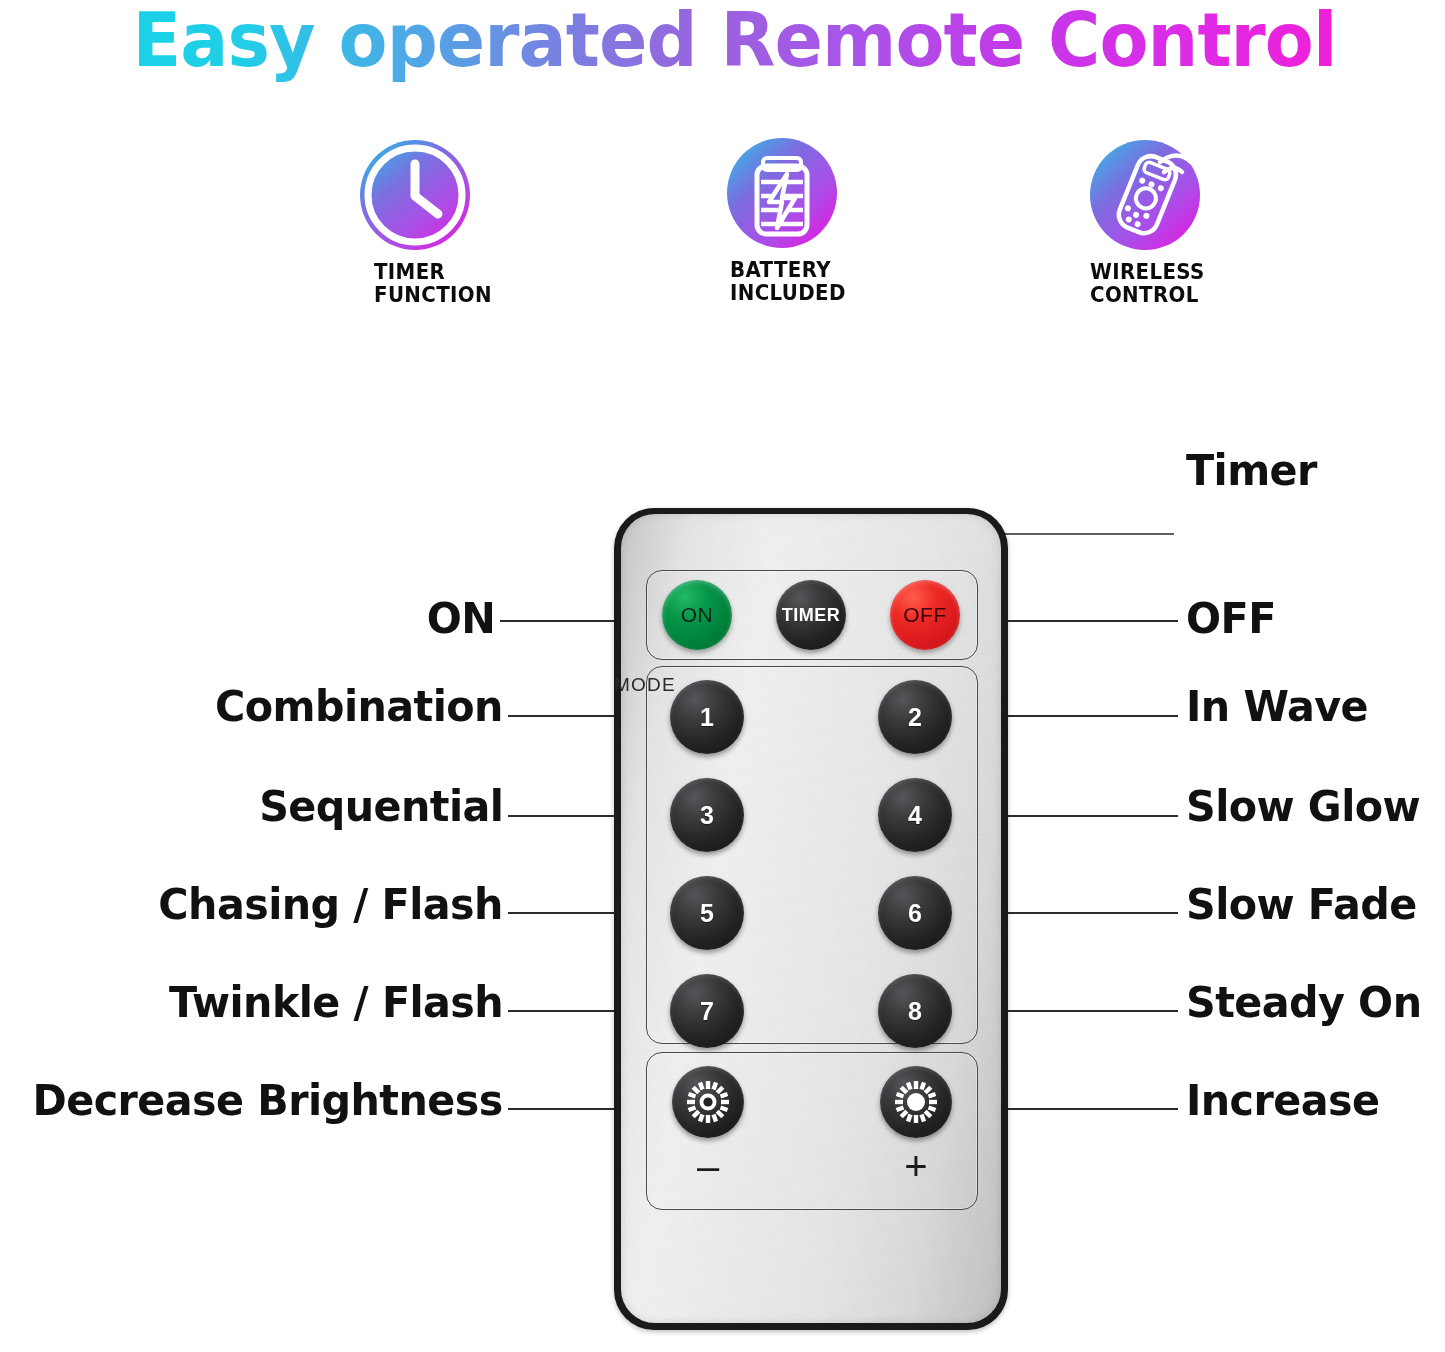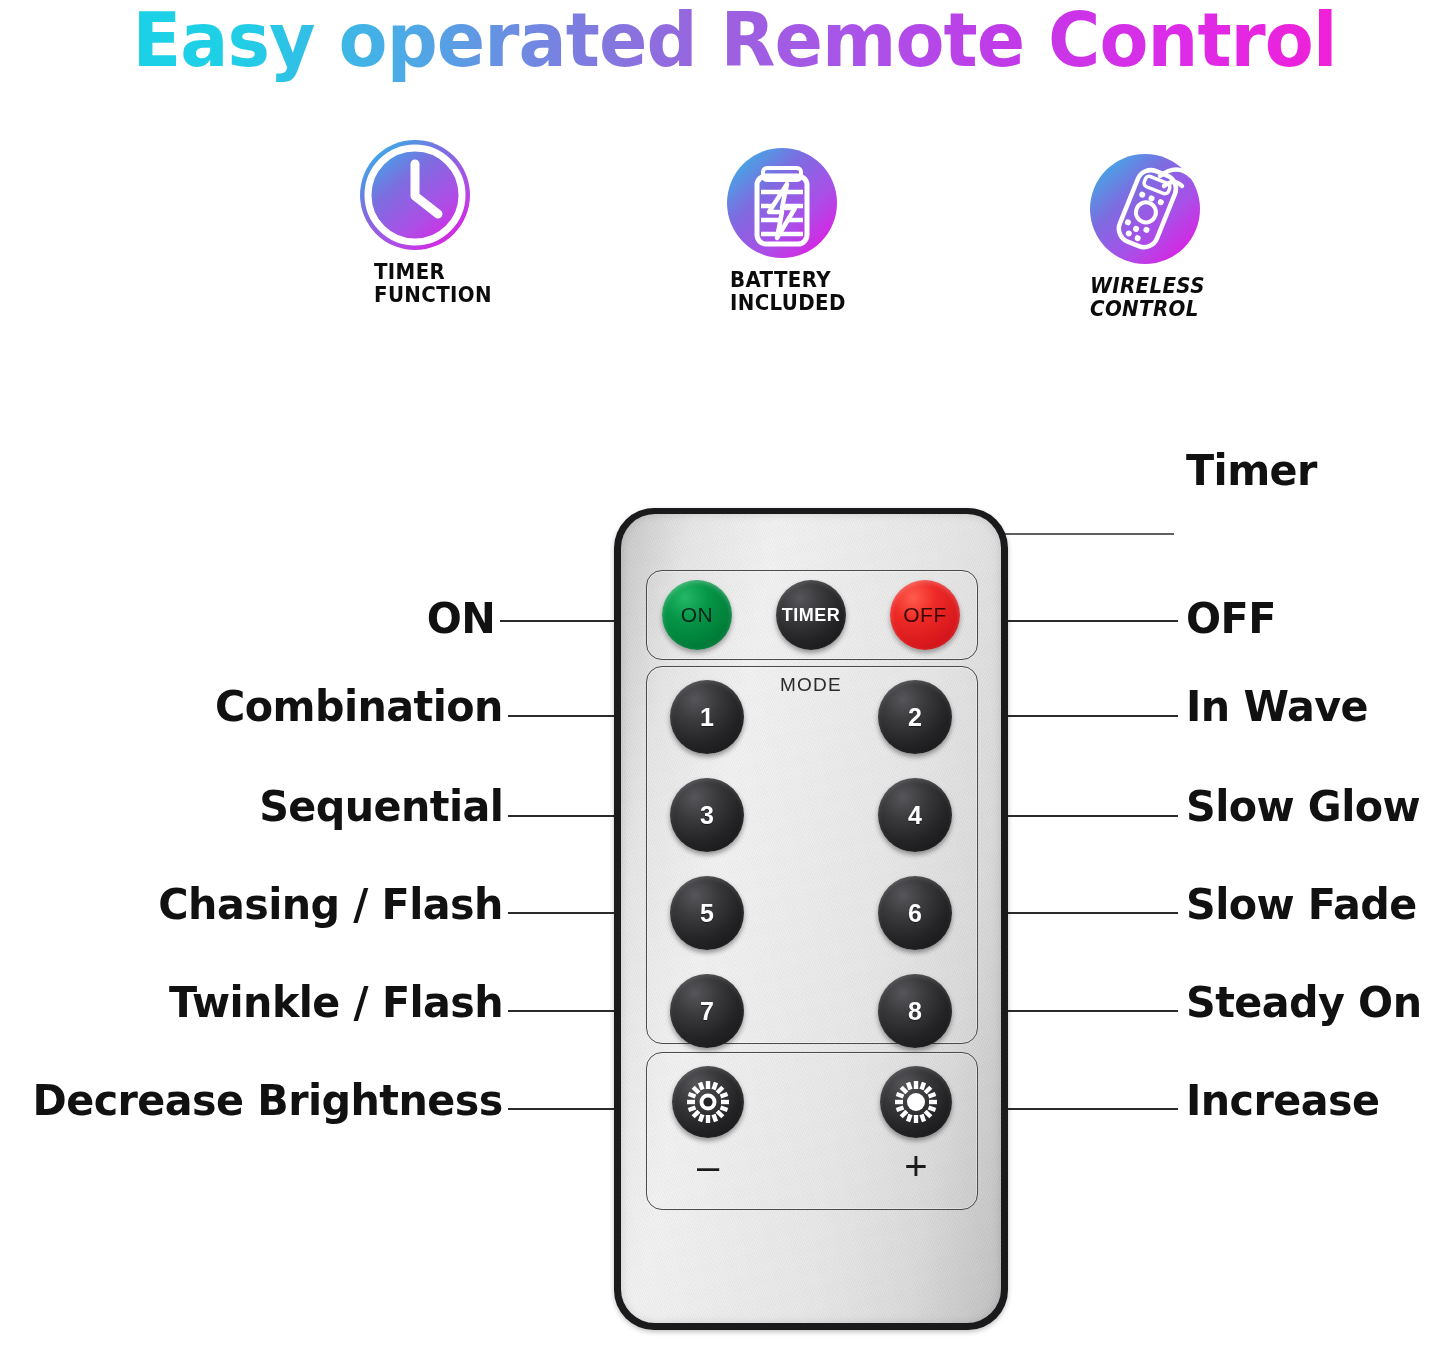--- a/index.html
+++ b/index.html
@@ -72,21 +72,21 @@
   }
 
   .panel{
     position:absolute;
     border:1.6px solid #4a4a4a;
     border-radius:16px;
     box-shadow:inset 0 0 0 1px rgba(255,255,255,.35);
   }
   .panel-label{
     position:absolute;left:0;right:0;
-    text-align:center;
+    text-align:left;
     font-family:"Liberation Sans", sans-serif;
     font-weight:400;
     font-size:19px;
     color:#2a2a2a;
     letter-spacing:1.2px;
   }
 
   .btn{
     position:absolute;
     border-radius:50%;
@@ -157,21 +157,21 @@
       </defs>
       <circle cx="57" cy="57" r="55" fill="url(#g1)"></circle>
       <circle cx="57" cy="57" r="47" fill="none" stroke="#ffffff" stroke-width="7"></circle>
       <path d="M57 26 L57 58 L80 76" fill="none" stroke="#ffffff" stroke-width="9" stroke-linecap="round" stroke-linejoin="round"></path>
     </svg>
   </span>
   <span class="flabel" style="left:16px;top:122px;">TIMER</span>
   <span class="flabel" style="left:16px;top:145px;">FUNCTION</span>
 </div>
 
-<div class="feature" style="left:725px;top:146px;width:200px;height:170px;text-align:right;">
+<div class="feature" style="left:725px;top:136px;width:200px;height:170px;text-align:right;">
   <span class="ficon">
     <svg width="114" height="114" viewBox="0 0 114 114">
       <defs>
         <linearGradient id="g2" x1="0.08" y1="0.06" x2="0.92" y2="0.96">
           <stop offset="0" stop-color="#3AB2E6"></stop>
           <stop offset="0.33" stop-color="#7C6DE0"></stop>
           <stop offset="0.66" stop-color="#A94FE8"></stop>
           <stop offset="1" stop-color="#E31BE0"></stop>
         </linearGradient>
       </defs>
@@ -184,21 +184,21 @@
         <line x1="36" y1="74" x2="78" y2="74"></line>
         <line x1="36" y1="88" x2="78" y2="88"></line>
       </g>
       <path d="M62 38 L44 66 L57 66 L52 92 L70 62 L57 62 Z" fill="url(#g2)" stroke="#fff" stroke-width="4.5" stroke-linejoin="round"></path>
     </svg>
   </span>
   <span class="flabel" style="left:5px;top:122px;">BATTERY</span>
   <span class="flabel" style="left:5px;top:145px;">INCLUDED</span>
 </div>
 
-<div class="feature" style="left:1088px;top:152px;width:220px;height:170px;font-style:italic;">
+<div class="feature" style="left:1088px;top:138px;width:220px;height:170px;">
   <span class="ficon">
     <svg width="114" height="114" viewBox="0 0 114 114">
       <defs>
         <linearGradient id="g3" x1="0.08" y1="0.04" x2="0.92" y2="0.96">
           <stop offset="0" stop-color="#3AB2E6"></stop>
           <stop offset="0.34" stop-color="#7C6DE0"></stop>
           <stop offset="0.66" stop-color="#A94FE8"></stop>
           <stop offset="1" stop-color="#E31BE0"></stop>
         </linearGradient>
       </defs>

